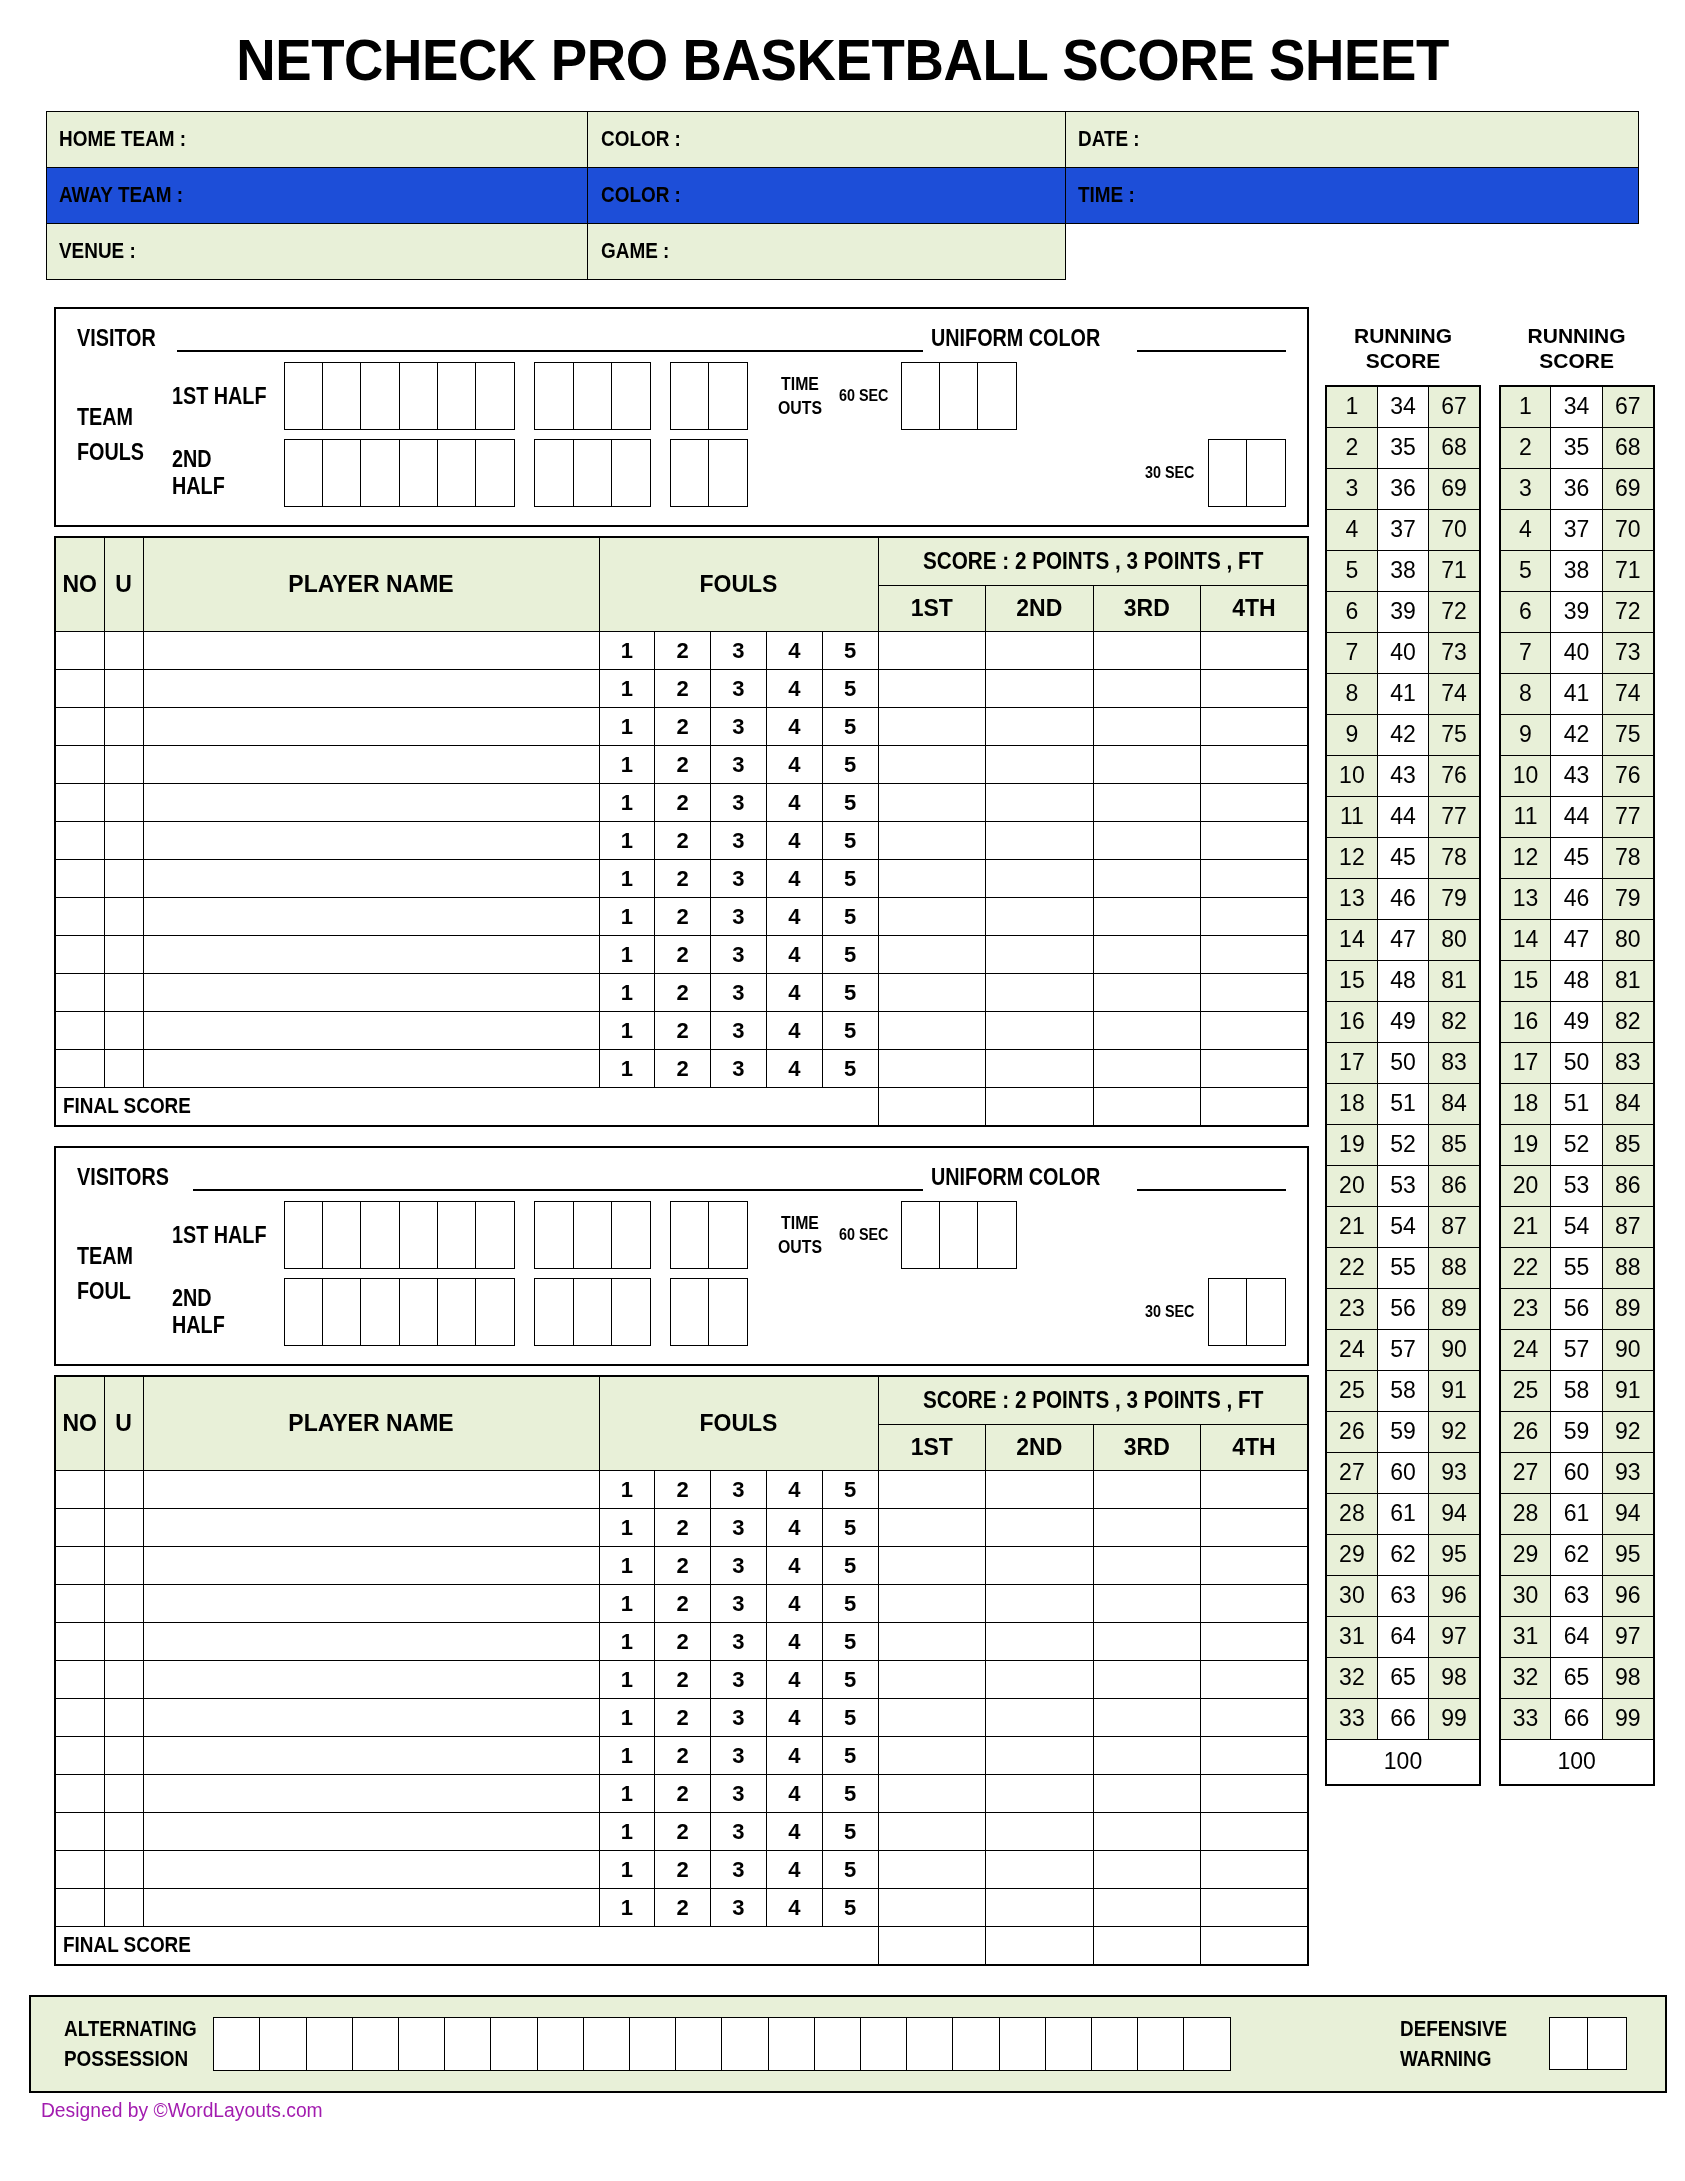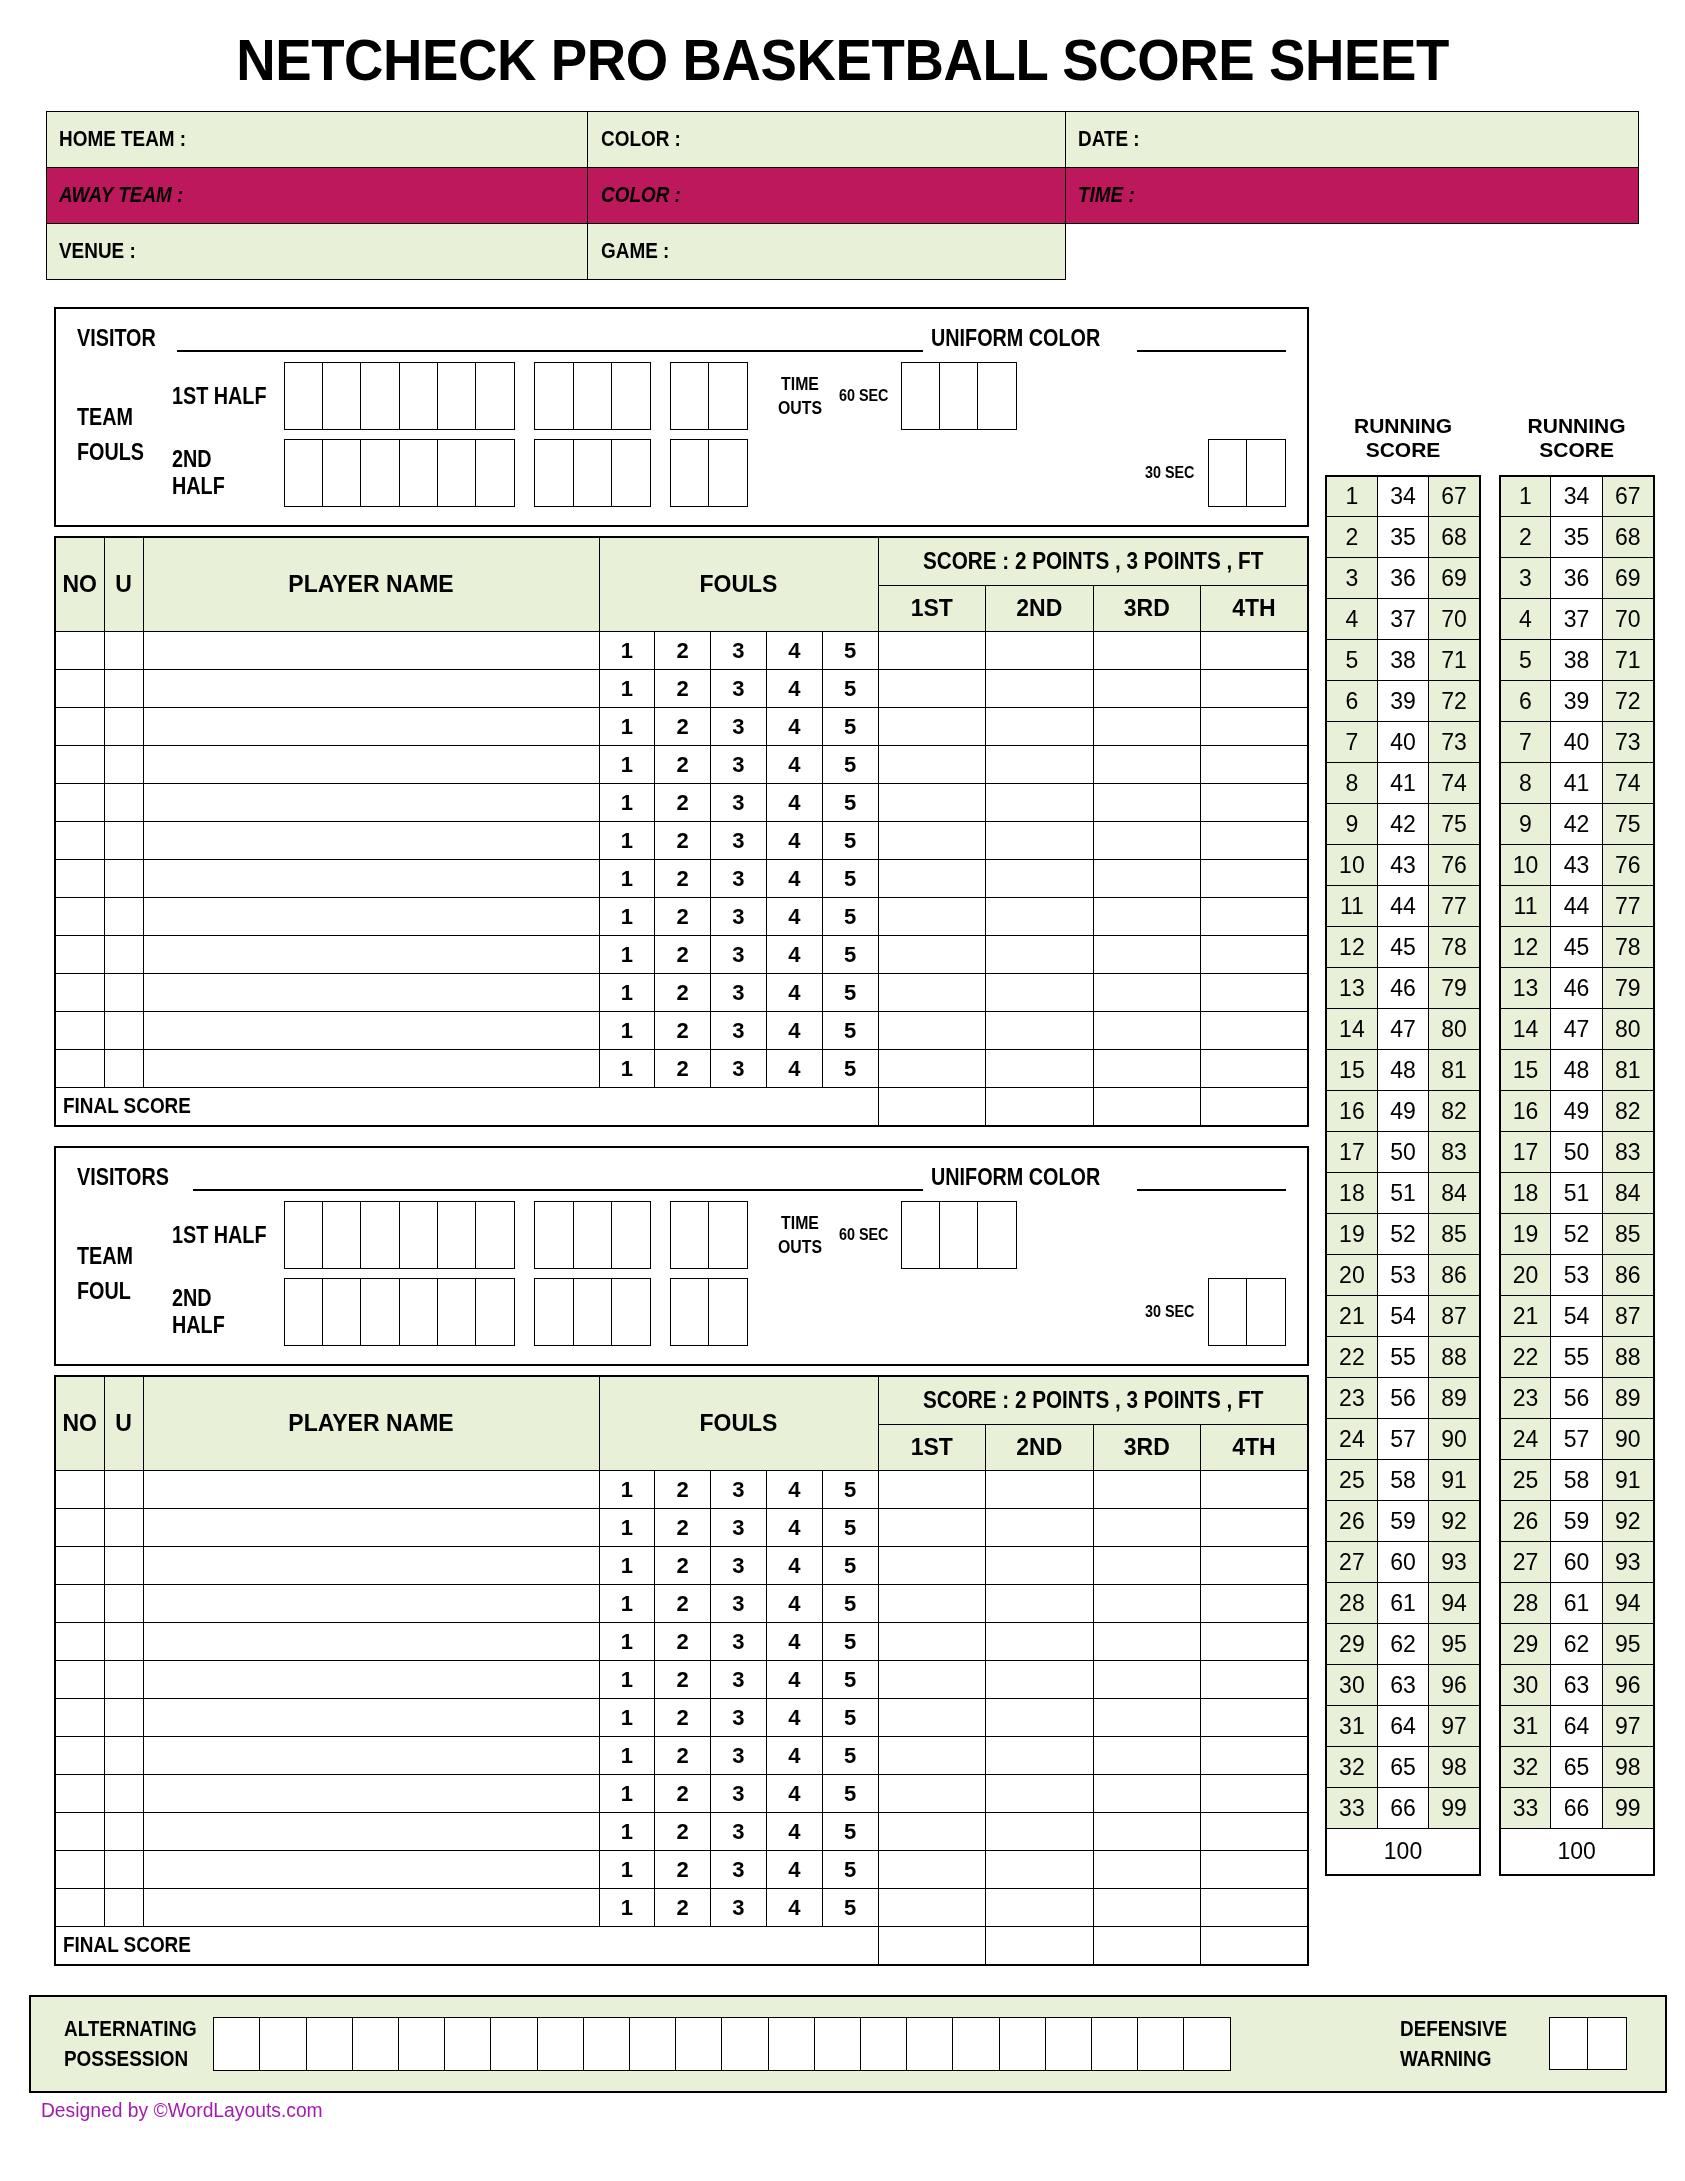--- a/index.html
+++ b/index.html
@@ -42,27 +42,27 @@
   table.info td {
     border: 1.8px solid #000;
     height: 56px;
     font-size: 22px;
     font-weight: 600;
     padding-left: 12.3px;
     vertical-align: middle;
     transform: none;
   }
   table.info tr.green td { background: #e8f0d8; }
-  table.info tr.white td { background: #be185d; font-style: italic; }
+  table.info tr.white td { background: #1d4ed8; }
   .lbl { display: inline-block; transform: scaleX(0.86); transform-origin: left center; }
 
   
   .body-row {
     display: flex;
-    align-items: center;
+    align-items: flex-start;
     padding: 8px 54px;
     margin-top: 19.3px;
     gap: 16px;
   }
   .left-col { width: 1255px; flex: 0 0 1255px; }
   .right-col { display: flex; gap: 17.6px; padding-top: 17.6px; }
 
   
   .fouls-panel {
     border: 2.6px solid #000;

